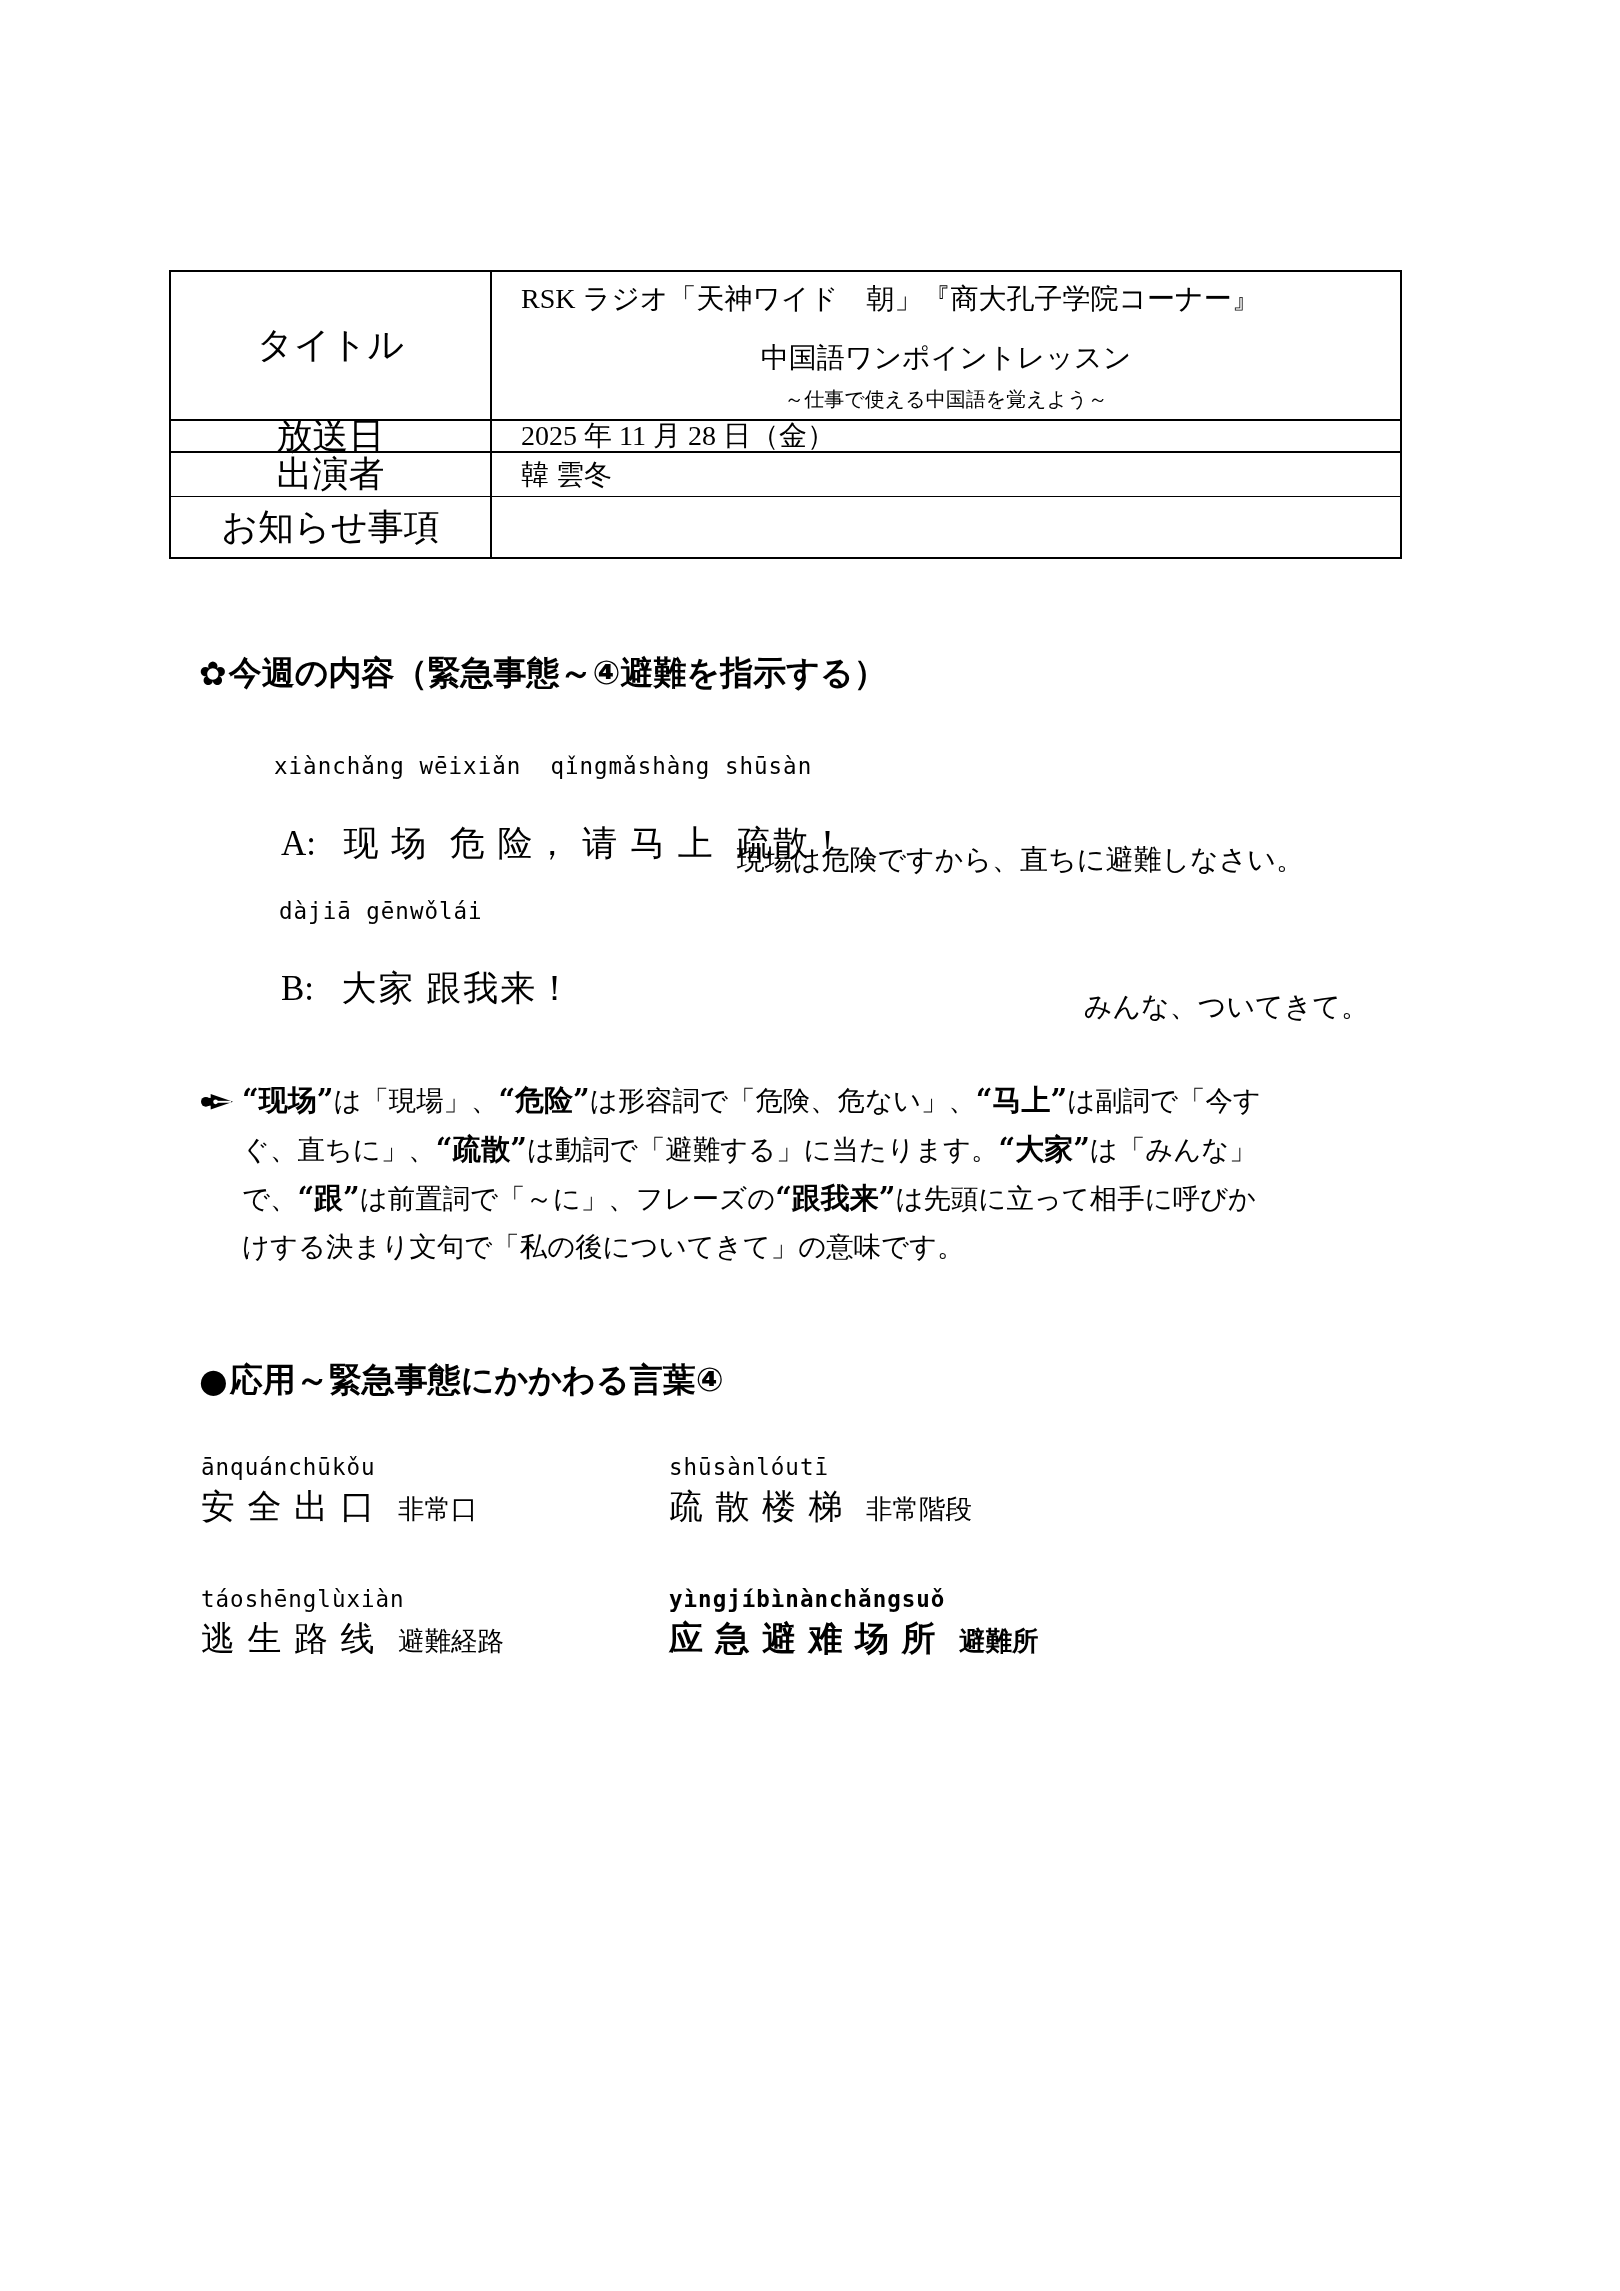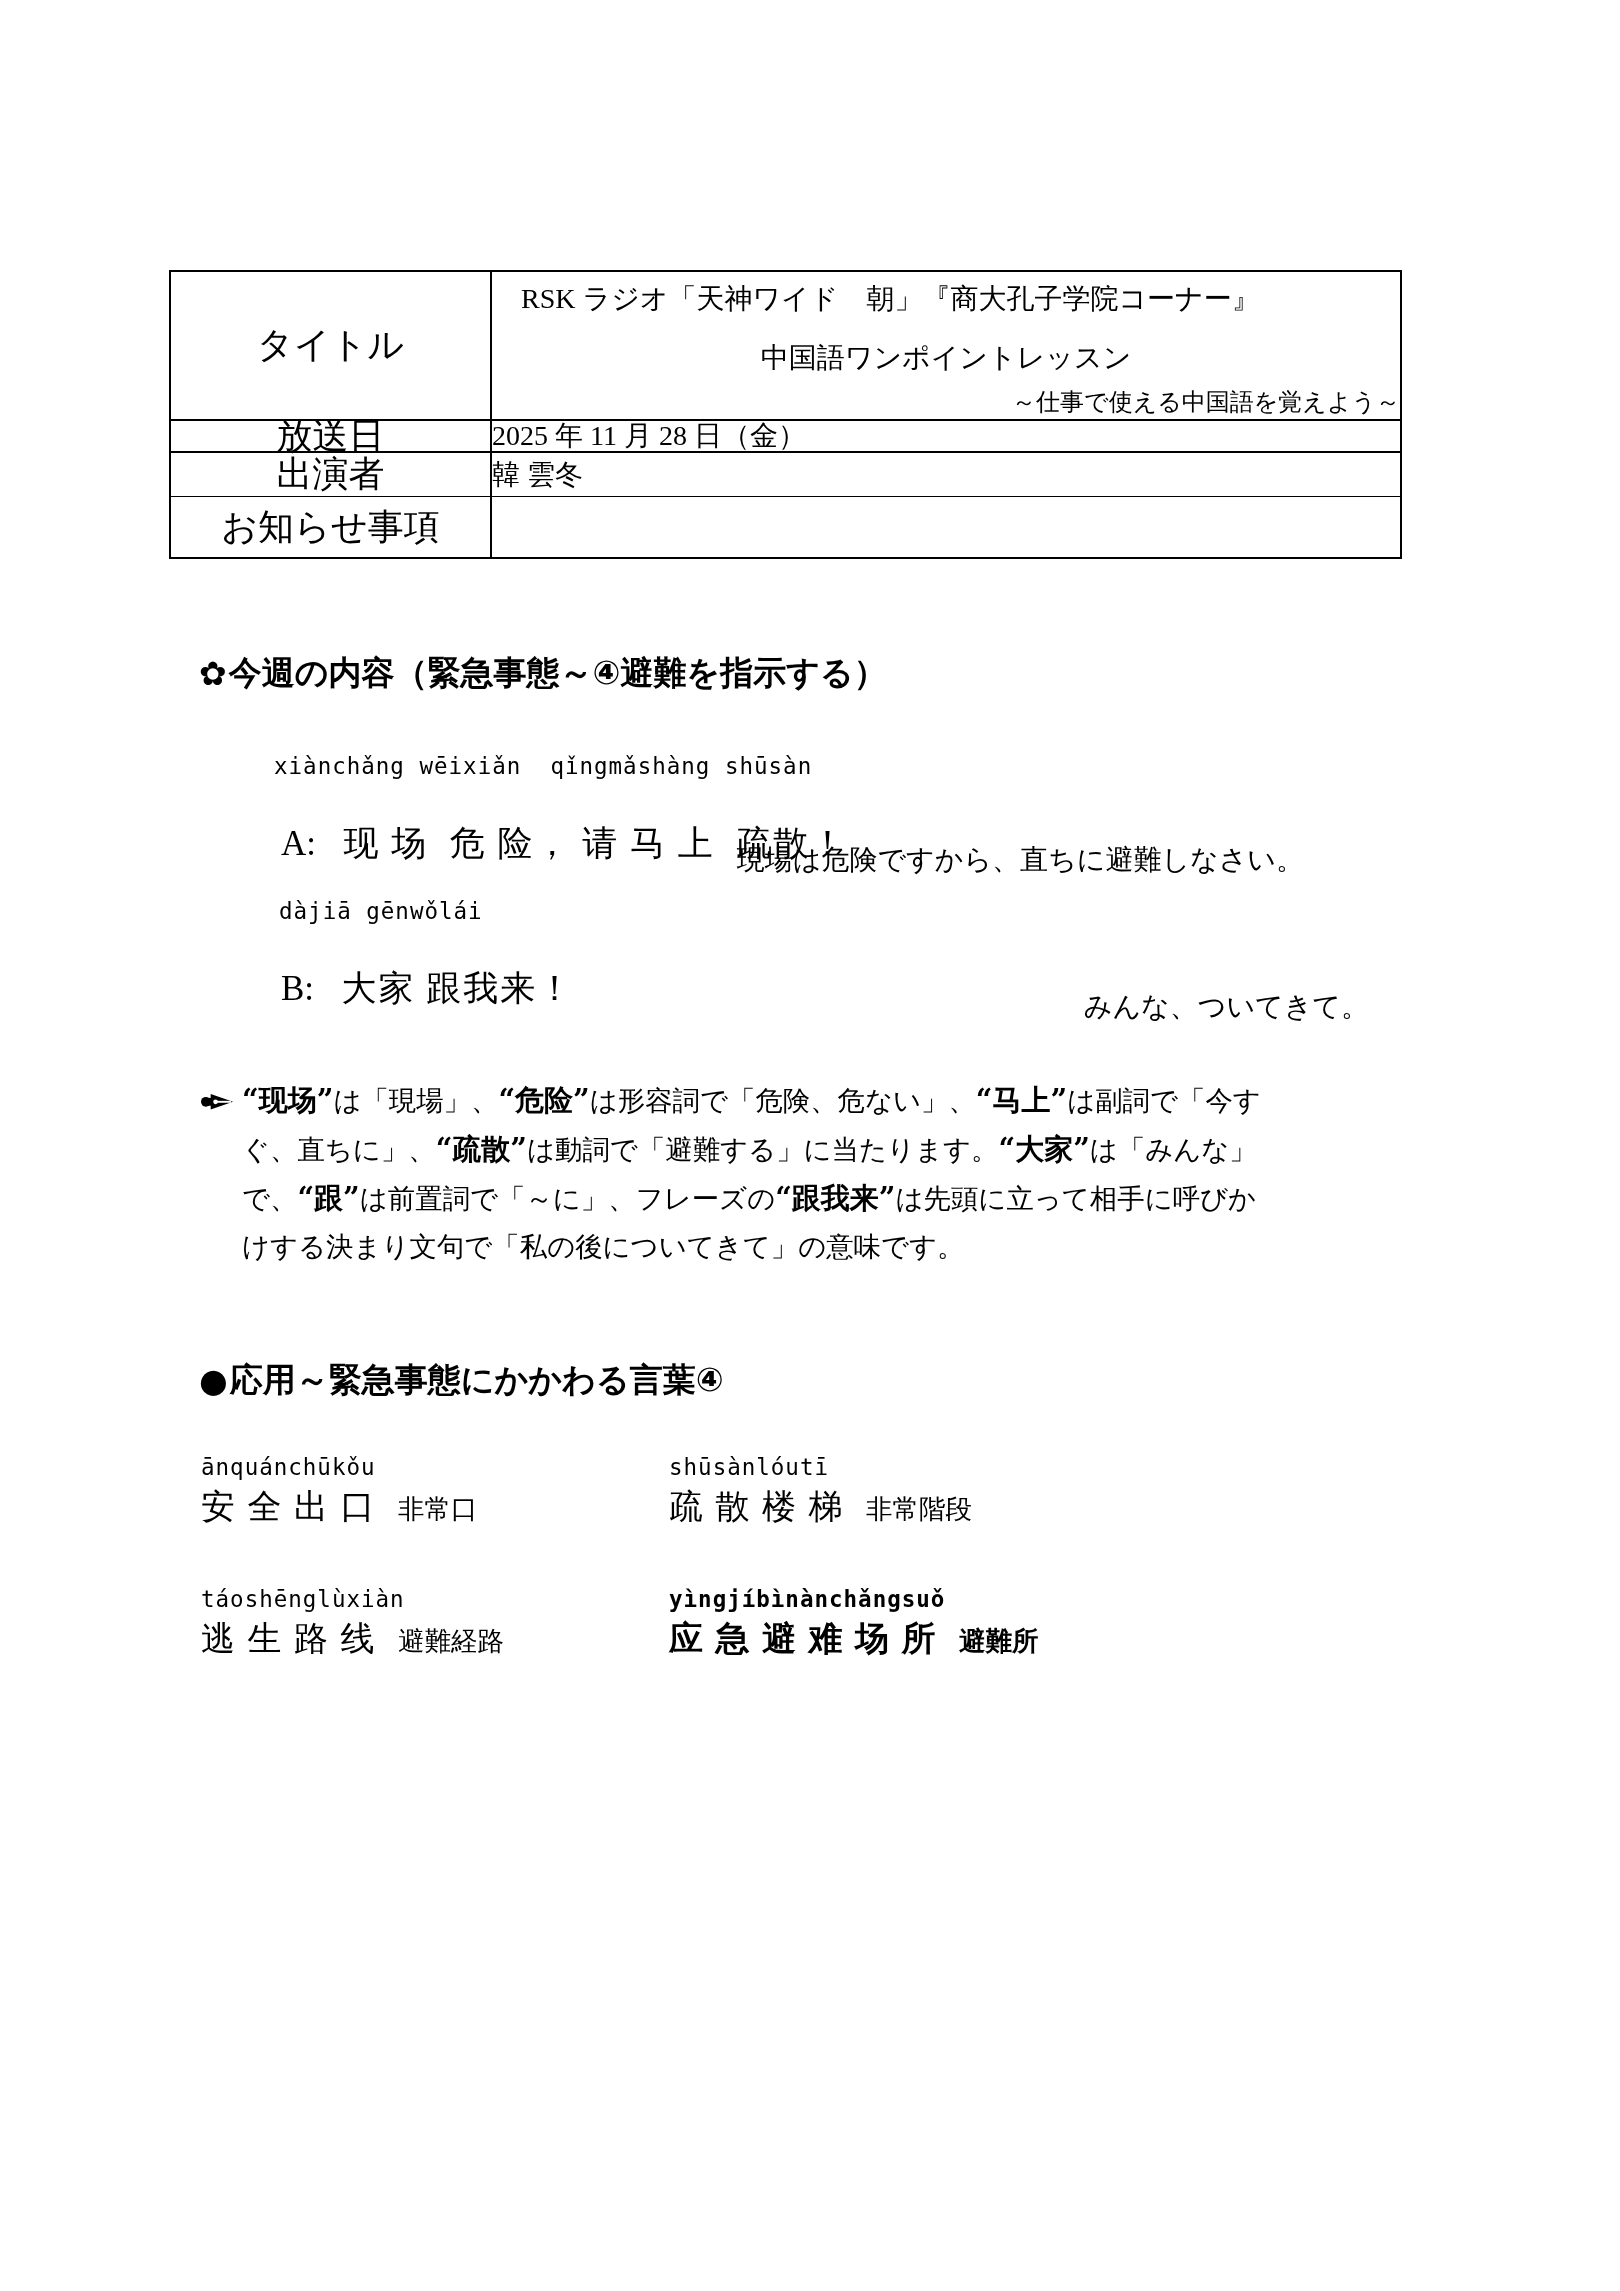--- a/index.html
+++ b/index.html
@@ -24,26 +24,26 @@
   .tr-notice  { height:61px; border-top:1px solid #000; }
   .th {
     width:321px; flex:0 0 321px; box-sizing:border-box;
     border-right:2px solid #000;
     display:flex; align-items:center; justify-content:center;
     font-size:36px;
   }
   .td {
     flex:1; box-sizing:border-box;
     display:flex; align-items:center;
-    font-size:28px; white-space:pre;
+    padding-left:29px; font-size:28px; white-space:pre;
   }
   .td-title { flex-direction:column; align-items:stretch; padding:0; }
   .td-title .l1 { margin-top:7.8px;  text-align:left; padding-left:29px; font-size:28px; }
   .td-title .l2 { margin-top:21.6px; text-align:center; font-size:28px; }
-  .td-title .l3 { margin-top:8.8px;  text-align:right; font-size:24px; }
+  .td-title .l3 { margin-top:8.8px;  text-align:center; font-size:20px; }
   
   .heading {
     position:absolute;
     font-family:"DejaVu Sans","Liberation Sans",sans-serif;
     font-weight:bold; font-size:33px; white-space:pre;
     display:flex; align-items:center;
   }
   .heading-week { left:199px; top:651px; }
   .heading-app  { left:199px; top:1358px; }
   .heading .bullet { margin-right:2px; }

